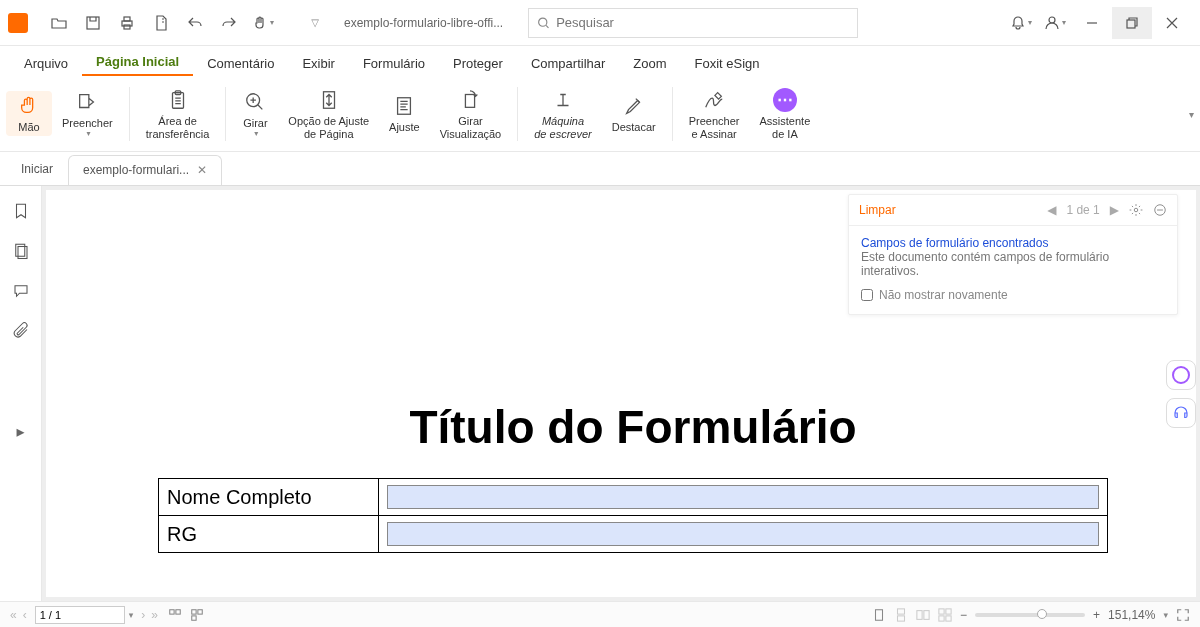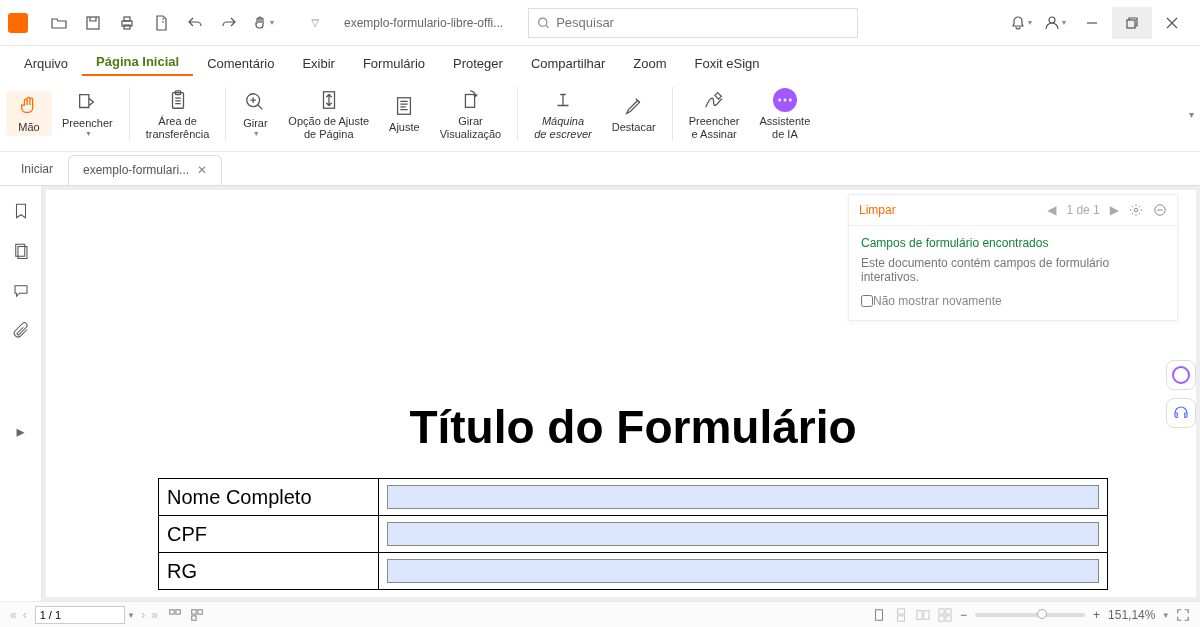--- a/index.html
+++ b/index.html
@@ -54,23 +54,23 @@
 .form-table td { border:1px solid #000; padding:6px 8px; font-size:20px; }
 .form-table td.lbl { width:220px; }
 .form-field { background:#dbe5fb; height:24px; border:1px solid #888; width:100%; }
 
 
 .panel { position:absolute; top:4px; right:18px; width:330px; background:#fff; border:1px solid #eee; box-shadow:0 1px 4px rgba(0,0,0,.06); border-radius:2px; font-size:12px; color:#555; }
 .panel-head { display:flex; align-items:center; padding:8px 10px; border-bottom:1px solid #eee; }
 .panel-head .clr { color:#ff6a00; cursor:pointer; }
 .panel-head .pager { margin-left:auto; display:flex; align-items:center; gap:10px; color:#aaa; }
 .panel-body { padding:10px 12px 12px; }
-.panel-body .t1 { color:#15803d; margin-bottom:6px; }
+.panel-body .t1 { color:#1d4ed8; }
 .panel-body .t2 { color:#777; margin-bottom:10px; font-size:12px; }
-.chk-row { display:flex; align-items:center; gap:0; color:#888; }
+.chk-row { display:flex; align-items:center; gap:6px; color:#888; }
 .chk-row input { width:12px; height:12px; }
 
 
 .float-btns { position:absolute; right:4px; top:360px; display:flex; flex-direction:column; gap:8px; }
 .fb { width:30px; height:30px; border:1px solid #ddd; border-radius:8px; background:#fff; display:flex; align-items:center; justify-content:center; }
 
 
 .status { position:absolute; left:0; right:0; bottom:0; height:26px; background:#fbfbfb; border-top:1px solid #e8e8e8; display:flex; align-items:center; padding:0 10px; font-size:12px; color:#666; }
 .pg-input { width:90px; height:18px; border:1px solid #ccc; font-size:11px; padding:0 4px; margin:0 4px; }
 .status-right { margin-left:auto; display:flex; align-items:center; gap:8px; }
@@ -323,26 +323,20 @@
     <div class="sb-icon expand-handle">▸</div>
   </div>
 
   <div class="page-area">
     <div class="page">
       <div class="form-title">Título do Formulário</div>
       <table class="form-table">
         <tbody>
             <tr>
           <td class="lbl">Nome Completo</td>
-          <td>
-                <div class="form-field"></div>
-              </td>
-        </tr>
-        <tr>
-          <td class="lbl">CPF</td>
           <td>
                 <div class="form-field"></div>
               </td>
         </tr>
         <tr>
           <td class="lbl">RG</td>
           <td>
                 <div class="form-field"></div>
               </td>
         </tr>

